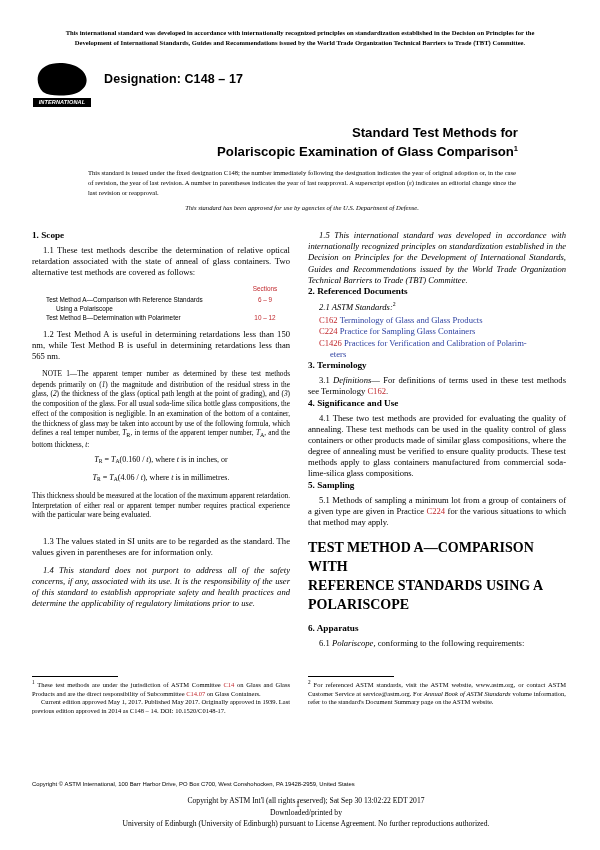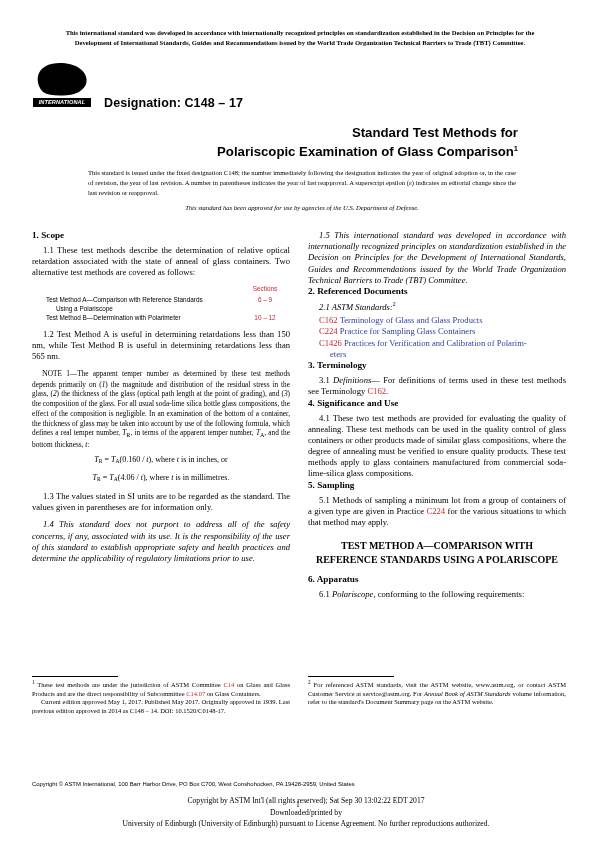--- a/index.html
+++ b/index.html
@@ -65,21 +65,20 @@
     padding: 1px 0 1.5px 0;
   }
   .designation {
     position: absolute;
     left: 104px;
     top: 72px;
     font-family: "Liberation Sans", sans-serif;
     font-weight: bold;
     font-size: 12.5px;
     letter-spacing: 0.1px;
-    margin-top: 24px;
   }
 
   
   .doc-title {
     position: absolute;
     left: 88px;
     top: 124px;
     width: 430px;
     font-family: "Liberation Sans", sans-serif;
     font-weight: bold;
@@ -217,23 +216,22 @@
   }
   .std-list li .cont { display: block; padding-left: 11px; }
 
   .sub-head {
     text-indent: 11px;
     margin: 4px 0 0 0;
   }
   .sub-head sup { font-size: 5.8px; vertical-align: super; line-height: 0; }
 
   .method-head {
-    text-align: center;
-    font-weight: bold;
-    font-size: 10px;
+    font-weight: bold;
+    font-size: 14px;
     line-height: 1.35;
     margin: 11px 0 8px 0;
   }
 
   
   .footnote {
     position: absolute;
     width: 258px;
     font-size: 6.5px;
     line-height: 1.34;
@@ -343,22 +341,23 @@
 
     <p class="para">1.2 Test Method A is useful in determining retardations less than 150 nm, while Test Method B is useful in determining retardations less than 565 nm.</p>
 
     <div class="note-block">
       <span class="note-label"><span style="font-size:8px">N</span>OTE 1</span><span>—The apparent temper number as determined by these test methods depends primarily on (<i>1</i>) the magnitude and distribution of the residual stress in the glass, (<i>2</i>) the thickness of the glass (optical path length at the point of grading), and (<i>3</i>) the composition of the glass. For all usual soda-lime silica bottle glass compositions, the effect of the composition is negligible. In an examination of the bottom of a container, the thickness of glass may be taken into account by use of the following formula, which defines a real temper number, <i>T</i><sub>R</sub>, in terms of the apparent temper number, <i>T</i><sub>A</sub>, and the bottom thickness, <i>t</i>:</span>
     </div>
 
     <div class="formula"><i>T</i><sub>R</sub> = <i>T</i><sub>A</sub>(0.160 / <i>t</i>), where <i>t</i> is in inches, or</div>
     <div class="formula"><i>T</i><sub>R</sub> = <i>T</i><sub>A</sub>(4.06 / <i>t</i>), where <i>t</i> is in millimetres.</div>
 
-
-    <p class="para" style="margin-top:6px">1.3 The values stated in SI units are to be regarded as the standard. The values given in parentheses are for information only.</p>
+    <div class="note-tail">This thickness should be measured at the location of the maximum apparent retardation. Interpretation of either real or apparent temper number requires practical experience with the particular ware being evaluated.</div>
+
+    <p class="para" style="margin-top:16px">1.3 The values stated in SI units are to be regarded as the standard. The values given in parentheses are for information only.</p>
     <p class="para ital">1.4 This standard does not purport to address all of the safety concerns, if any, associated with its use. It is the responsibility of the user of this standard to establish appropriate safety and health practices and determine the applicability of regulatory limitations prior to use.</p>
   </div>
 
   <div class="col col-right">
 
     <p class="para ital">1.5 This international standard was developed in accordance with internationally recognized principles on standardization established in the Decision on Principles for the Development of International Standards, Guides and Recommendations issued by the World Trade Organization Technical Barriers to Trade (TBT) Committee.</p>
 
     <h2 class="sec sec-gap">2. Referenced Documents</h2>
 
     <div class="sub-head">

